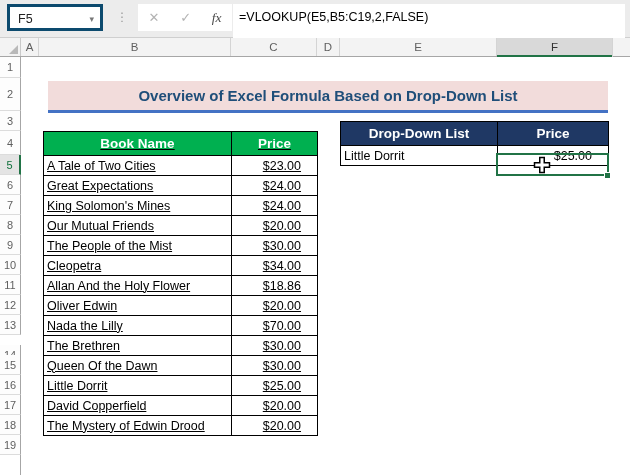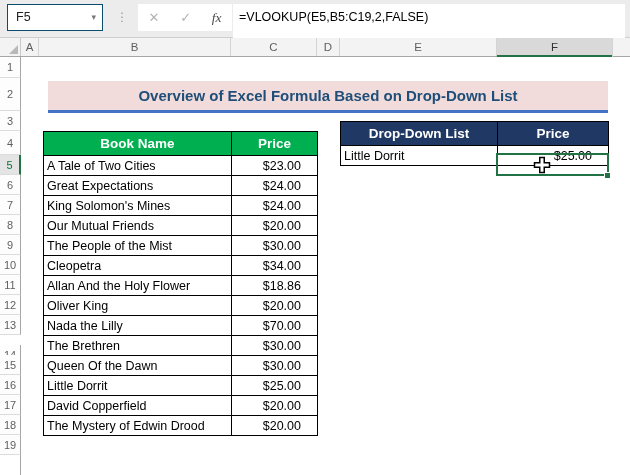--- a/index.html
+++ b/index.html
@@ -4,21 +4,21 @@
 <style>
   * { margin:0; padding:0; box-sizing:border-box; }
   html,body { width:630px; height:475px; overflow:hidden; }
   body { font-family:"Liberation Sans", sans-serif; background:#fff; }
   #app { position:relative; width:630px; height:475px; background:#fff; }
 
   
   .fbar { position:absolute; left:0; top:0; width:630px; height:38px;
           background:#ececec; border-bottom:1px solid #cfcfcf; }
   .namebox { position:absolute; left:7px; top:4px; width:96px; height:27px;
-             background:#fff; border:1px solid #0c4a6e; font-size:12.5px; color:#222; }
+             background:#fff; border:3px solid #0c4a6e; font-size:12.5px; color:#222; }
   .namebox .ref { position:absolute; left:8px; top:0; line-height:25px; }
   .namebox .dd { position:absolute; right:6px; top:0; line-height:25px;
                  font-size:9px; color:#777; }
   .fdots { position:absolute; left:116px; top:4px; height:27px; line-height:27px;
            color:#9a9a9a; font-size:12px; }
   .fbtns { position:absolute; left:138px; top:4px; width:94px; height:27px;
            background:#fff; display:flex; align-items:center;
            justify-content:space-around; }
   .fbtns .dis { color:#b3b3b3; font-size:13px; }
   .fbtns .fx { color:#4a4a4a; font-size:13.5px; font-style:italic;
@@ -59,21 +59,21 @@
   
   .title-cell { position:absolute; left:48px; top:81px; width:560px; height:32px;
                 background:#f2dcdb; border-bottom:3px solid #4472c4;
                 text-align:center; line-height:29px; font-weight:bold;
                 font-size:15px; color:#1f4e79; }
 
   
   table { position:absolute; border-collapse:collapse; table-layout:fixed; }
   td { border:1px solid #000; font-size:12.5px; color:#000;
        overflow:hidden; white-space:nowrap; }
-  .btable { left:43px; top:131px; width:274px; }
+  .btable { left:43px; top:131px; width:274px;text-decoration:underline; }
   .ltable { left:340px; top:121px; width:268px; }
   tr.hdr td { font-weight:bold; color:#fff; text-align:center; font-size:13.5px; }
   .btable tr.hdr td { background:#00b050; }
   .ltable tr.hdr td { background:#1f3864; }
   tr.hdr { height:24px; }
   tr.datarow { height:20px; }
   td.nm { padding-left:3px; text-align:left; background:#fff; }
   td.pr { padding-right:16px; text-align:right; background:#fff; }
 
   
@@ -169,21 +169,21 @@
         </tr>
     <tr class="datarow">
           <td class="nm">Cleopetra</td>
           <td class="pr">$34.00</td>
         </tr>
     <tr class="datarow">
           <td class="nm">Allan And the Holy Flower</td>
           <td class="pr">$18.86</td>
         </tr>
     <tr class="datarow">
-          <td class="nm">Oliver King</td>
+          <td class="nm">Oliver Edwin</td>
           <td class="pr">$20.00</td>
         </tr>
     <tr class="datarow">
           <td class="nm">Nada the Lilly</td>
           <td class="pr">$70.00</td>
         </tr>
     <tr class="datarow">
           <td class="nm">The Brethren</td>
           <td class="pr">$30.00</td>
         </tr>

